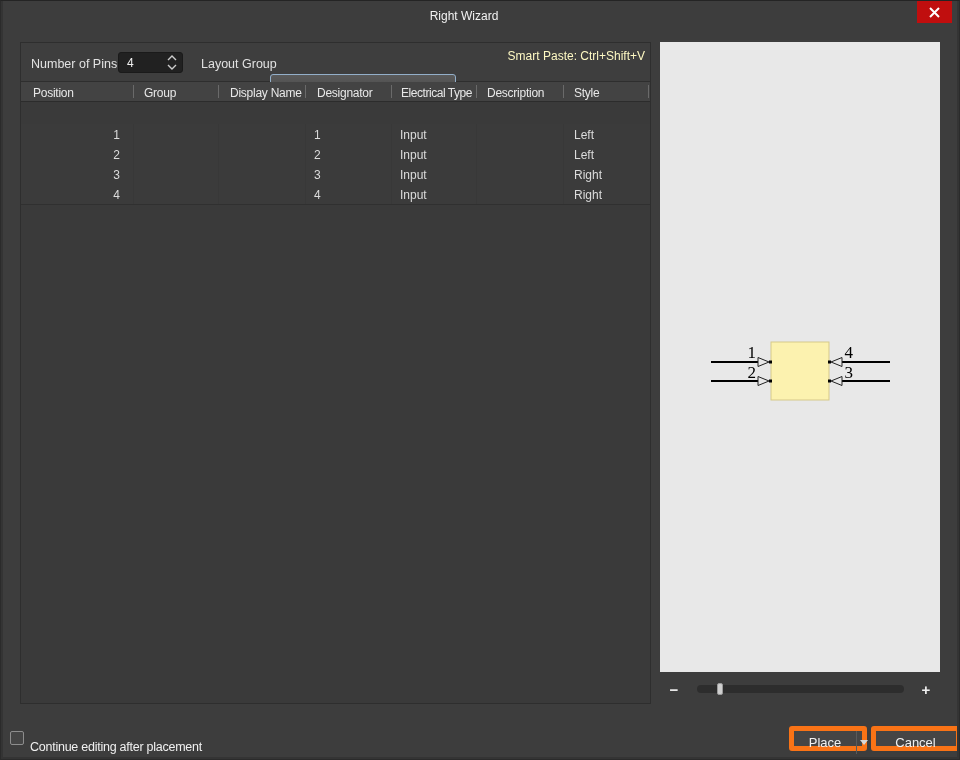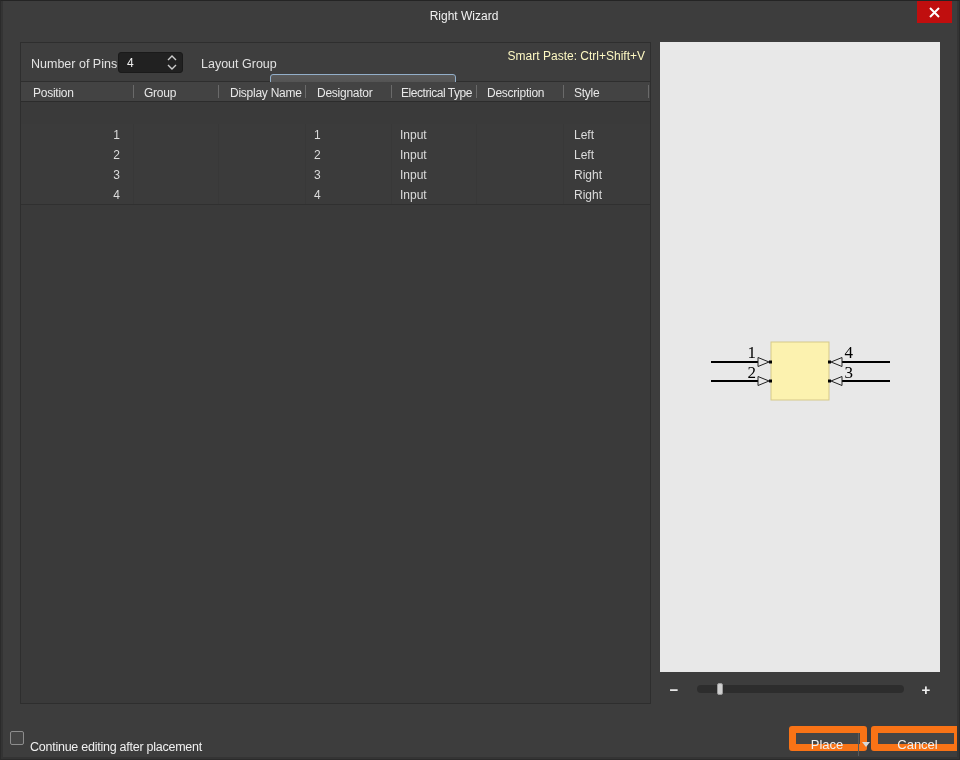--- a/index.html
+++ b/index.html
@@ -98,21 +98,21 @@
 #plus { position:absolute; left:919px; top:681px; width:14px; height:16px; color:#f0f0f0; font-size:15px; font-weight:bold; text-align:center; }
 
 
 #checkbox {
   position:absolute; left:10px; top:731px; width:14px; height:14px;
   background:#454545; border:1px solid #8d8d8d; border-radius:2px;
 }
 #chklabel { position:absolute; left:30px; top:732px; color:#f0f0f0; font-size:12.5px; letter-spacing:-0.25px;margin-top:8px; }
 .btn {
   position:absolute; top:726px; height:25px;
-  background:#454545; border:7px solid #f97316; border-radius:3px;
+  background:#454545; border:5px solid #f97316; border-radius:3px;
   color:#f0f0f0; font-size:13px; text-align:center;
 }
 #place { left:789px; width:78px; }
 #place .t { position:absolute; left:0; top:4px; width:62px; text-align:center; }
 #place .div { position:absolute; left:62px; top:0px; width:1px; height:23px; background:#5a5a5a; }
 #place svg { position:absolute; left:66px; top:9px; }
 #cancel { left:871px; width:90px; }
 #cancel .t { position:absolute; left:0; top:4px; width:79px; text-align:center; }
 </style>
 </head>

